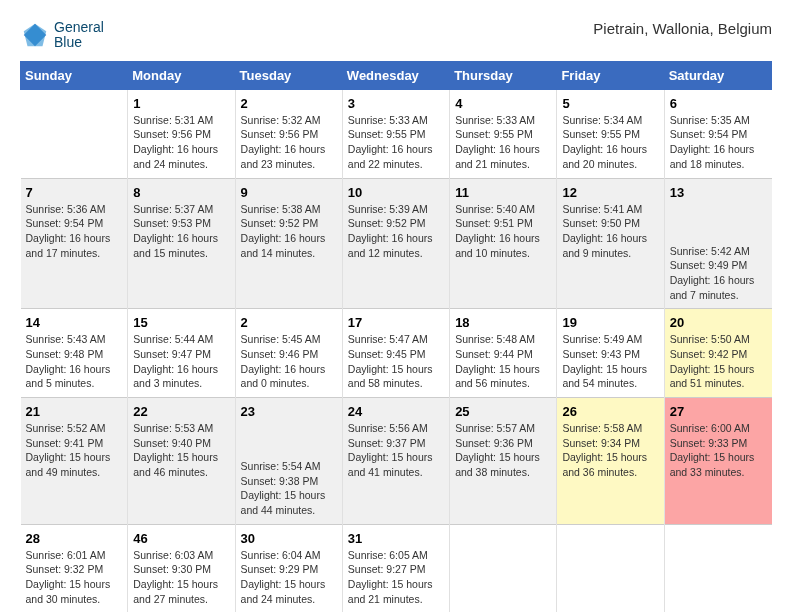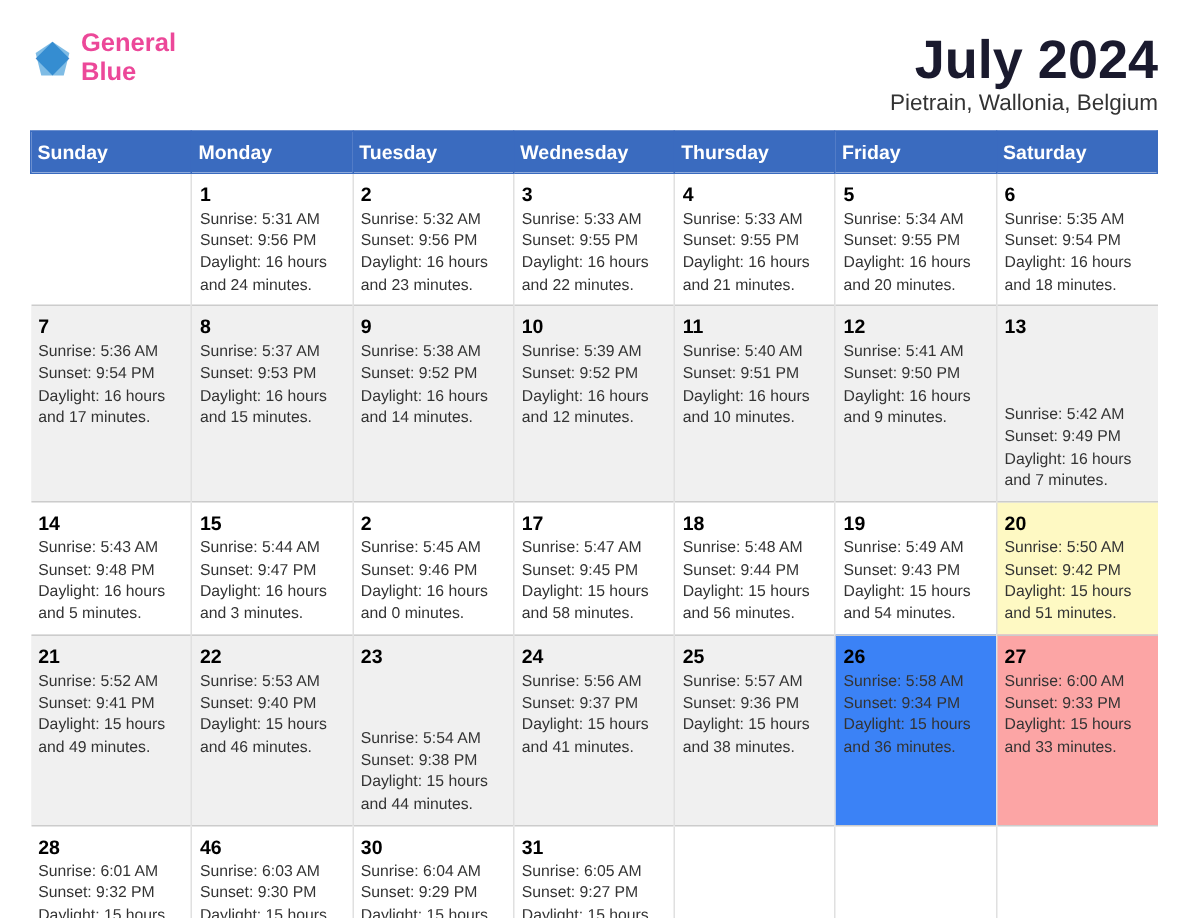--- a/index.html
+++ b/index.html
@@ -15,23 +15,23 @@
       justify-content: space-between;
       align-items: flex-start;
       margin-bottom: 10px;
     }
     .logo {
       display: flex;
       align-items: center;
       gap: 4px;
     }
     .logo-text {
-      font-size: 17px;
-      font-weight: bold;
-      color: #ec4899;
+      font-size: 14px;
+      font-weight: normal;
+      color: #0c4a6e;
       line-height: 1.1;
     }
     .logo-text span {
       display: block;
     }
     .logo-icon {
       width: 30px;
       height: 30px;
     }
     .title-block {
@@ -99,21 +99,20 @@
     <svg class="logo-icon" viewBox="0 0 40 40">
       <path d="M20 5 L35 20 L20 35 L5 20 Z" fill="#1a6bbf" opacity="0.8"></path>
       <path d="M20 5 L35 15 L30 35 L10 35 L5 15 Z" fill="#2a8fd4" opacity="0.6"></path>
     </svg>
     <div class="logo-text">
       <span>General</span>
       <span>Blue</span>
     </div>
   </div>
   <div class="title-block">
-    <div class="month-title">July 2024</div>
     <div class="location">Pietrain, Wallonia, Belgium</div>
   </div>
 </div>
 
 <table>
   <thead>
     <tr>
     <th>Sunday</th>
         <th>Monday</th>
         <th>Tuesday</th>
@@ -275,21 +274,21 @@
           <div class="day-info" style="white-space: pre-line;">Sunrise: 5:56 AM
 Sunset: 9:37 PM
 Daylight: 15 hours and 41 minutes.</div>
         </td>
         <td style="background-color: rgb(240, 240, 240);">
           <span class="day-num">25</span>
           <div class="day-info" style="white-space: pre-line;">Sunrise: 5:57 AM
 Sunset: 9:36 PM
 Daylight: 15 hours and 38 minutes.</div>
         </td>
-        <td style="background-color: #3b82f6; margin-left: 24px;">
+        <td style="background-color: #fef9c3; margin-left: 24px;">
           <span class="day-num">26</span>
           <div class="day-info" style="white-space: pre-line;">Sunrise: 5:58 AM
 Sunset: 9:34 PM
 Daylight: 15 hours and 36 minutes.</div>
         </td>
         <td style="background-color: #fca5a5; margin-left: 18px;">
           <span class="day-num">27</span>
           <div class="day-info" style="white-space: pre-line;">Sunrise: 6:00 AM
 Sunset: 9:33 PM
 Daylight: 15 hours and 33 minutes.</div>

